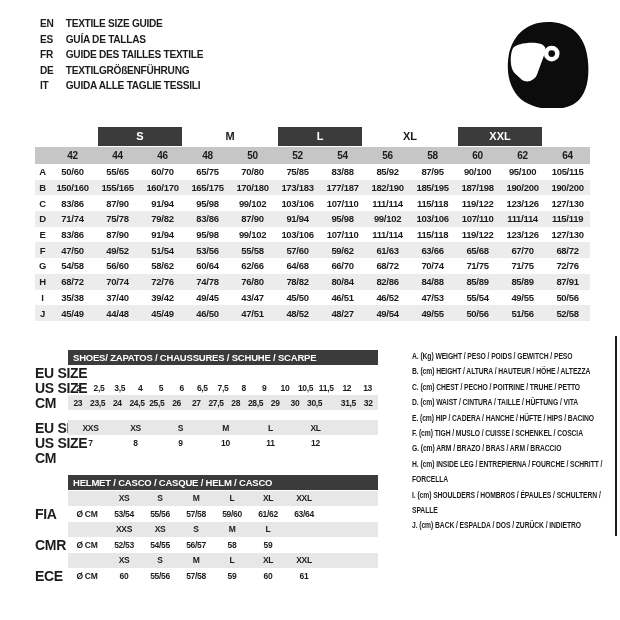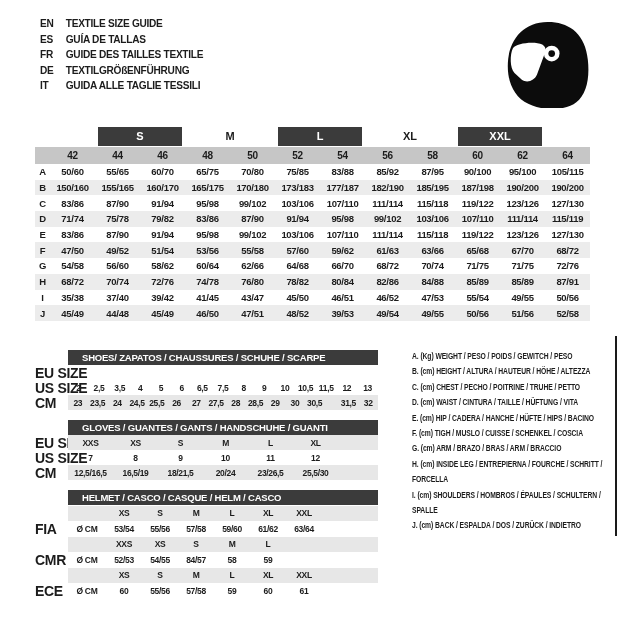--- a/index.html
+++ b/index.html
@@ -25,21 +25,21 @@
   .data-row td { height:15.7px; font-size:9.5px; font-weight:bold; letter-spacing:-0.3px; }
   .data-row.stripe td { background:#ececec; }
 
   
   .subs { position:absolute; left:35px; top:350px; width:365px; }
   .sub-block { margin-bottom:10px; }
   .sub-row { display:flex; align-items:center; height:15px; }
   .helmet-block .sub-row { height:15.5px; }
   .sub-label { width:33px; font-weight:bold; font-size:14px; letter-spacing:-0.3px; white-space:nowrap; }
   .sub-header { width:310px; height:15px; line-height:15px; background:#3b3b3b; color:#ffffff;
-                font-weight:bold; font-size:9.5px; letter-spacing:-0.2px; padding-left:14px; white-space:nowrap; }
+                font-weight:bold; font-size:9.5px; letter-spacing:-0.2px; padding-left:5px; white-space:nowrap; }
   .sub-cells { width:310px; display:flex; align-items:center; height:100%; }
   .sub-cells.gray { background:#e7e7e7; }
   .sub-cell { text-align:center; font-size:8.5px; font-weight:bold; letter-spacing:-0.35px; white-space:nowrap; overflow:visible; }
 
   
   .legend { position:absolute; left:412px; top:349px; width:242px; transform:scaleX(0.815); transform-origin:left top; }
   .legend-item { font-size:8.3px; font-weight:bold; line-height:15.4px; letter-spacing:-0.1px; }
 
   .vline { position:absolute; left:615px; top:336px; width:2px; height:200px; background:#1a1a1a; }
 </style>
@@ -248,39 +248,39 @@
         <td>84/88</td>
         <td>85/89</td>
         <td>85/89</td>
         <td>87/91</td>
       </tr>
       <tr class="data-row">
         <td>I</td>
         <td>35/38</td>
         <td>37/40</td>
         <td>39/42</td>
-        <td>41/45</td>
+        <td>49/45</td>
         <td>43/47</td>
         <td>45/50</td>
         <td>46/51</td>
         <td>46/52</td>
         <td>47/53</td>
         <td>55/54</td>
         <td>49/55</td>
         <td>50/56</td>
       </tr>
       <tr class="data-row stripe">
         <td>J</td>
         <td>45/49</td>
         <td>44/48</td>
         <td>45/49</td>
         <td>46/50</td>
         <td>47/51</td>
         <td>48/52</td>
-        <td>39/53</td>
+        <td>48/27</td>
         <td>49/54</td>
         <td>49/55</td>
         <td>50/56</td>
         <td>51/56</td>
         <td>52/58</td>
       </tr>
     </tbody>
 </table>
 
 <div class="subs">
@@ -328,24 +328,20 @@
           <span class="sub-cell" style="width: 20.66px;">29</span>
           <span class="sub-cell" style="width: 20.66px;">30</span>
           <span class="sub-cell" style="width: 20.66px;">30,5</span>
           <span class="sub-cell" style="width: 20.66px; margin-left: 14px;">31,5</span>
           <span class="sub-cell" style="width: 20.66px;">32</span>
         </div>
       </div>
     </div>
   <div class="sub-block gloves-block">
       <div class="sub-row">
-        <div class="sub-label"></div>
-        <div class="sub-header">GLOVES / GUANTES / GANTS / HANDSCHUHE / GUANTI</div>
-      </div>
-      <div class="sub-row">
         <div class="sub-label">EU SIZE</div>
         <div class="sub-cells gray">
           <span class="sub-cell" style="width: 45px;">XXS</span>
           <span class="sub-cell" style="width: 45px;">XS</span>
           <span class="sub-cell" style="width: 45px;">S</span>
           <span class="sub-cell" style="width: 45px;">M</span>
           <span class="sub-cell" style="width: 45px;">L</span>
           <span class="sub-cell" style="width: 45px;">XL</span>
         </div>
       </div>
@@ -355,28 +351,20 @@
           <span class="sub-cell" style="width: 45px;">7</span>
           <span class="sub-cell" style="width: 45px;">8</span>
           <span class="sub-cell" style="width: 45px;">9</span>
           <span class="sub-cell" style="width: 45px;">10</span>
           <span class="sub-cell" style="width: 45px;">11</span>
           <span class="sub-cell" style="width: 45px;">12</span>
         </div>
       </div>
       <div class="sub-row">
         <div class="sub-label">CM</div>
-        <div class="sub-cells gray">
-          <span class="sub-cell" style="width: 45px;">12,5/16,5</span>
-          <span class="sub-cell" style="width: 45px;">16,5/19</span>
-          <span class="sub-cell" style="width: 45px;">18/21,5</span>
-          <span class="sub-cell" style="width: 45px;">20/24</span>
-          <span class="sub-cell" style="width: 45px;">23/26,5</span>
-          <span class="sub-cell" style="width: 45px;">25,5/30</span>
-        </div>
       </div>
     </div>
   <div class="sub-block helmet-block">
       <div class="sub-row">
         <div class="sub-label"></div>
         <div class="sub-header">HELMET / CASCO / CASQUE / HELM / CASCO</div>
       </div>
       <div class="sub-row">
         <div class="sub-label"></div>
         <div class="sub-cells gray">
@@ -412,21 +400,21 @@
           <span class="sub-cell" style="width: 36px;">L</span>
           <span class="sub-cell" style="width: 36px;"></span>
         </div>
       </div>
       <div class="sub-row">
         <div class="sub-label">CMR</div>
         <div class="sub-cells">
           <span class="sub-cell" style="width: 38px;">Ø CM</span>
           <span class="sub-cell" style="width: 36px;">52/53</span>
           <span class="sub-cell" style="width: 36px;">54/55</span>
-          <span class="sub-cell" style="width: 36px;">84/57</span>
+          <span class="sub-cell" style="width: 36px;">56/57</span>
           <span class="sub-cell" style="width: 36px;">58</span>
           <span class="sub-cell" style="width: 36px;">59</span>
           <span class="sub-cell" style="width: 36px;"></span>
         </div>
       </div>
       <div class="sub-row">
         <div class="sub-label"></div>
         <div class="sub-cells gray">
           <span class="sub-cell" style="width: 38px;"></span>
           <span class="sub-cell" style="width: 36px;">XS</span>

